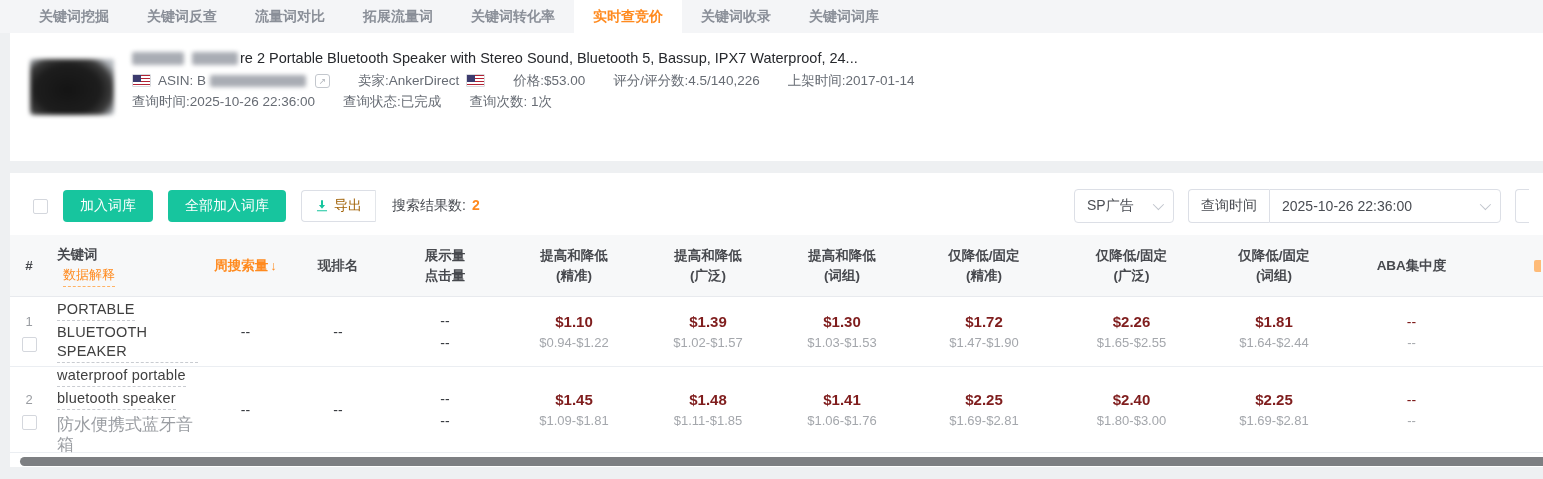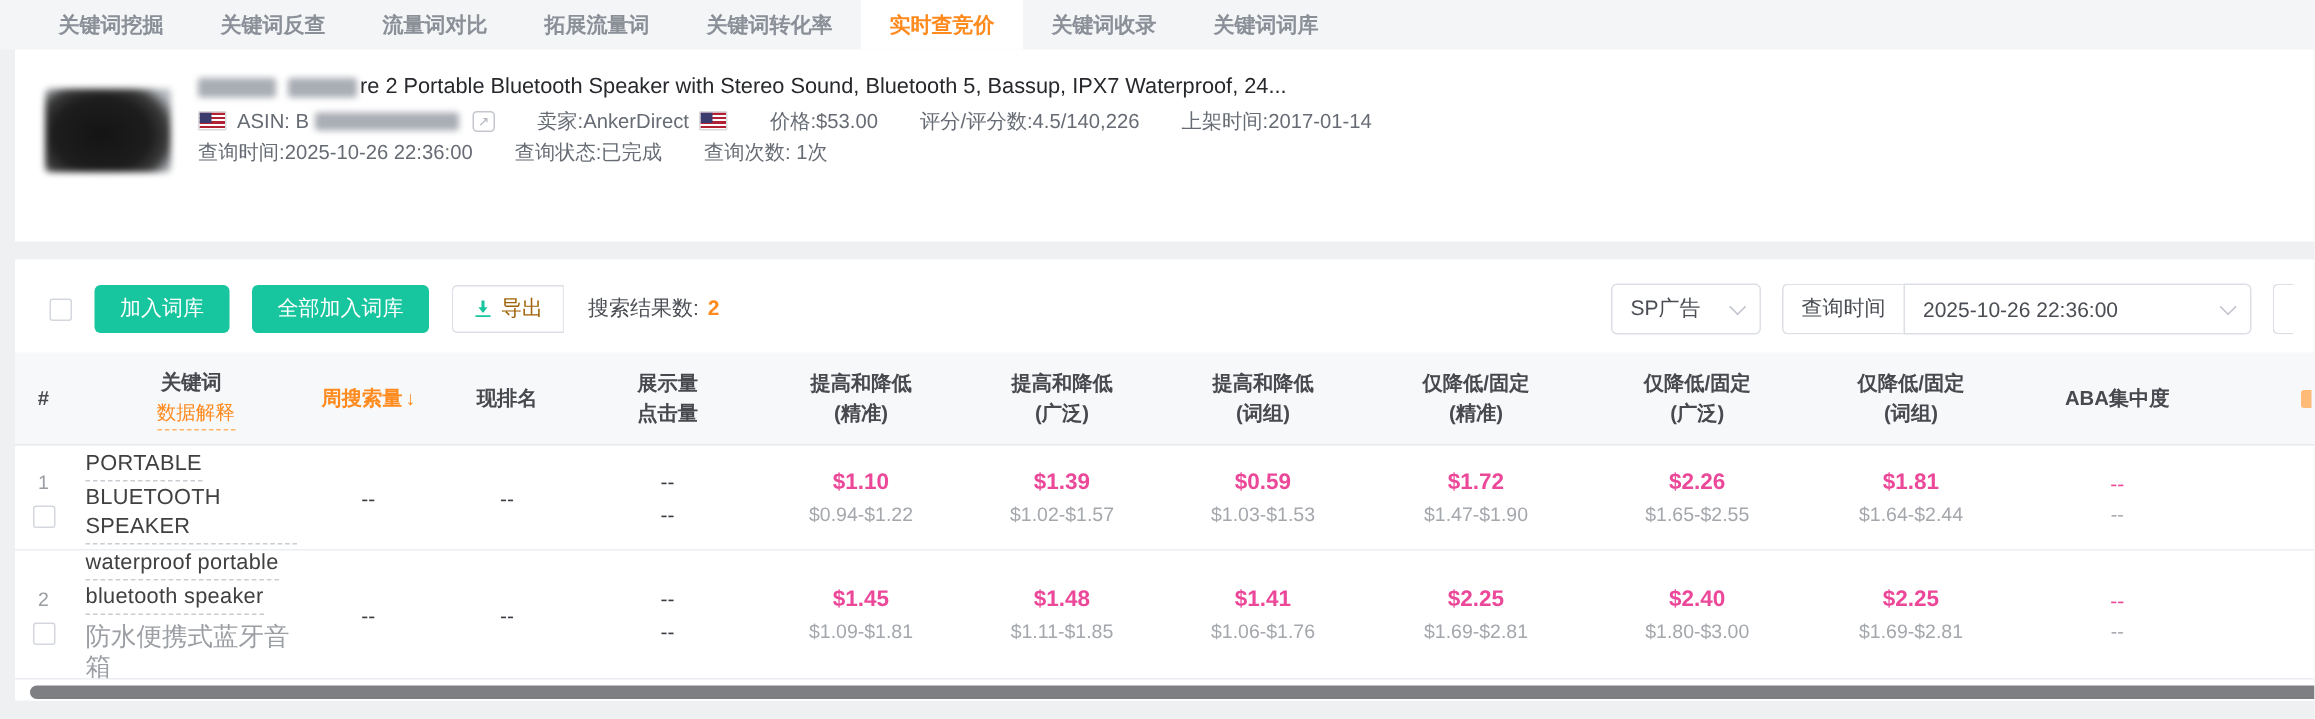--- a/index.html
+++ b/index.html
@@ -81,38 +81,38 @@
   .col-kw   { width:150px; align-items:flex-start; padding-left:9px; }
   .col-week { width:95px; }
   .col-rank { width:90px; }
   .col-impr { width:124px; }
   .col-bid  { width:134px; }
   .col-bid4 { width:150px; }
   .col-bid5 { width:145px; }
   .col-bid6 { width:140px; }
   .col-aba  { width:135px; }
   .col-part { flex:1; align-items:flex-end; padding-right:2px; }
-  .kw-header { flex-direction:column; align-items:center; }
+  .kw-header { flex-direction:column; align-items:flex-start; }
   .hint { font-size:13px; font-weight:400; color:#ff8a1e; margin-left:6px;
     border-bottom:1px dashed #ffb366; padding-bottom:1px; cursor:pointer; }
   .sort-col { color:#ff8a1e; flex-direction:row; cursor:pointer; }
   .sort-arrow { font-size:13px; margin-left:2px; }
   .frag { width:7px; height:12px; background:#ffb062; border-radius:2px 0 0 2px;
     opacity:.85; }
 
   .row { border-bottom:1px solid #ebeef2; }
   .row1 { height:70px; } .row2 { height:86px; }
   .idx { font-size:13px; color:#9a9da2; margin-bottom:5px; }
   .kw-line { font-size:14.5px; color:#404040; border-bottom:1px dashed #c9ccd1;
     padding-bottom:1px; line-height:19px; margin:1px 0; letter-spacing:.2px; }
   .kw-cn { font-size:17px; color:#9b9ea3; margin-top:4px; }
   .dash { font-size:14px; color:#3a3d42; }
   .stack2 span { display:block; line-height:22px; font-size:14px; color:#3a3d42;
     text-align:center; }
-  .bid-main { font-size:15px; font-weight:700; color:#ec4899; line-height:22px; }
+  .bid-main { font-size:15px; font-weight:700; color:#7f1d1d; line-height:22px; }
   .bid-range { font-size:13px; color:#a4a7ac; line-height:20px; }
   .aba-sub { color:#a4a7ac; }
 
   
   .hscroll-track { position:absolute; left:10px; right:0; bottom:0; height:12px;
     background:#fff; }
   .hscroll-thumb { position:absolute; left:10px; right:0; bottom:1px; height:9px;
     background:#7d7f82; border-radius:6px 0 0 6px; cursor:grab; }
 </style>
 </head>
@@ -258,21 +258,21 @@
         </div>
         <div class="td col-bid">
           <span class="bid-main">$1.10</span>
           <span class="bid-range">$0.94-$1.22</span>
         </div>
         <div class="td col-bid">
           <span class="bid-main">$1.39</span>
           <span class="bid-range">$1.02-$1.57</span>
         </div>
         <div class="td col-bid">
-          <span class="bid-main">$0.59</span>
+          <span class="bid-main">$1.30</span>
           <span class="bid-range">$1.03-$1.53</span>
         </div>
         <div class="td col-bid4">
           <span class="bid-main">$1.72</span>
           <span class="bid-range">$1.47-$1.90</span>
         </div>
         <div class="td col-bid5">
           <span class="bid-main">$2.26</span>
           <span class="bid-range">$1.65-$2.55</span>
         </div>

